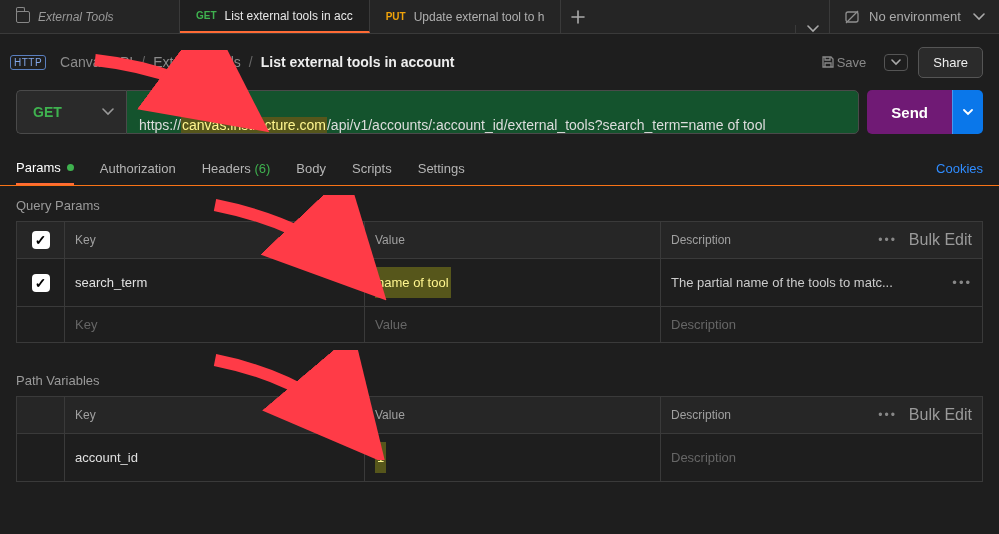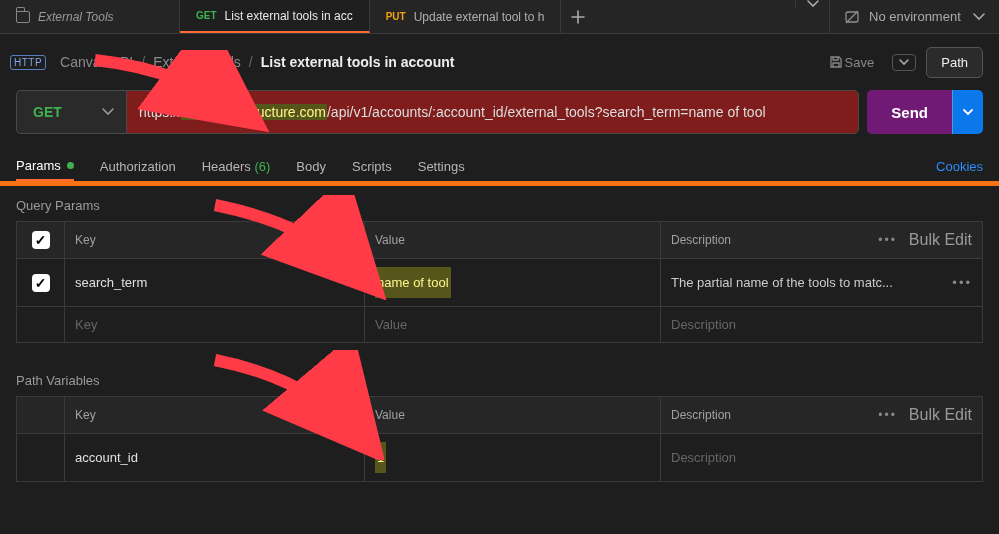--- a/index.html
+++ b/index.html
@@ -26,21 +26,21 @@
     font-size: 12px;
     cursor: pointer;
   }
   .tab.collection { min-width: 180px; font-style: italic; color: #999; }
   .tab.req.active { border-bottom: 2px solid #ff6b35; color: #e8e8e8; background:#1f1f1f;}
   .method-badge { font-weight: 700; font-size: 10px; }
   .get-badge { color: #3fb24f; }
   .put-badge { color: #f0a30a; }
   .tab-title { white-space: nowrap; overflow: hidden; text-overflow: ellipsis; max-width: 150px; }
   .new-tab { width: 34px; display:flex;align-items:center;justify-content:center; color:#aaa;}
-  .tabs-right { margin-left: auto; display: flex; align-items: flex-start; height:100%;}
+  .tabs-right { margin-left: auto; display: flex; align-items: flex-end; height:100%;}
   .tab-chev { width: 34px; display:flex;align-items:center;justify-content:center; color:#aaa; border-left:1px solid #3a3a3a;}
   .env-select {
     display:flex;align-items:center;gap:10px;
     padding:0 14px; height:100%;
     border-left:1px solid #3a3a3a;
     color:#aaa; min-width:170px;
   }
   .env-select .chev{margin-left:auto;}
   
   .topbar {
@@ -62,40 +62,40 @@
   .req-row{ display:flex; align-items:stretch; gap:8px; padding:0 16px; height:44px;}
   .method-sel{
     display:flex;align-items:center;gap:10px;
     border:1px solid #4a4a4a;border-right:none;
     border-radius:5px 0 0 5px; padding:0 12px 0 16px;
     background:#2a2a2a; color:#3fb24f; font-weight:700;font-size:14px;
     min-width:110px;
   }
   .method-sel .chev{color:#999;margin-left:auto;font-weight:400;}
   .url-input{
-    flex:1; display:flex;align-items:center;
+    flex:1; display:flex;align-items:flex-end;
     border:1px solid #4a4a4a; border-radius:0 5px 5px 0;
-    background:#7f1d1d; padding:0 12px;font-size:14px;
+    background:#14532d; padding:0 12px;font-size:14px;
     margin-left:-8px;
   }
   .url-input .scheme{color:#ddd;}
   .url-input .hl{ background:#56561b; color:#fff68f; padding:0 1px;}
   .url-input .rest{color:#ddd;}
   .send-group{display:flex;}
   .send-btn{
     background:#701a75; color:#fff; font-weight:700; font-size:15px;
     padding:0 24px; border-radius:5px 0 0 5px; display:flex;align-items:center;
   }
   .send-chev{
     background:#0a77ea; border-left:1px solid rgba(255,255,255,.25);
     border-radius:0 5px 5px 0; color:#fff; display:flex;align-items:center;padding:0 10px;
   }
   
   .subtabs{ display:flex;align-items:center;gap:26px;
-    padding:0 16px; margin-top:18px; border-bottom:5px solid #f97316; height:34px;}
+    padding:0 16px; margin-top:18px; border-bottom:1px solid #f97316; height:34px;}
   .subtab{ color:#b5b5b5; font-size:13px; height:100%; display:flex;align-items:center;cursor:pointer;}
   .subtab.active{ color:#fff; border-bottom:2px solid #ff6b35; font-weight:500;}
   .subtab .dot{ width:7px;height:7px;border-radius:50%;background:#3fb24f;margin-left:6px;}
   .subtab .count{color:#3fb24f;}
   .cookies-link{ margin-left:auto; color:#2f8cff; font-size:13px;}
   
   .section-title{ color:#9a9a9a; font-size:13px; padding:12px 16px 8px;}
   .tbl{ width:calc(100% - 32px); margin:0 16px; border:1px solid #3a3a3a;}
   .tbl .row{ display:flex; border-top:1px solid #3a3a3a; min-height:36px; align-items:stretch;}
   .tbl .row:first-child{border-top:none;}
@@ -185,21 +185,21 @@
           </svg>
       </span>
       <span>Save</span>
     </div>
     <div class="save-chev">
       <svg width="10" height="7">
           <path d="M1 1l4 4 4-4" stroke="#aaa" stroke-width="1.6" fill="none" stroke-linecap="round"></path>
         </svg>
     </div>
     <div class="share-btn">
-      <span>Path</span>
+      <span>Share</span>
     </div>
   </div>
 </div>
 
 <div class="req-row">
   <div class="method-sel">
     <span>GET</span>
     <span class="chev">
       <svg width="12" height="8">
           <path d="M1 1l5 5 5-5" stroke="#999" stroke-width="1.6" fill="none" stroke-linecap="round"></path>

